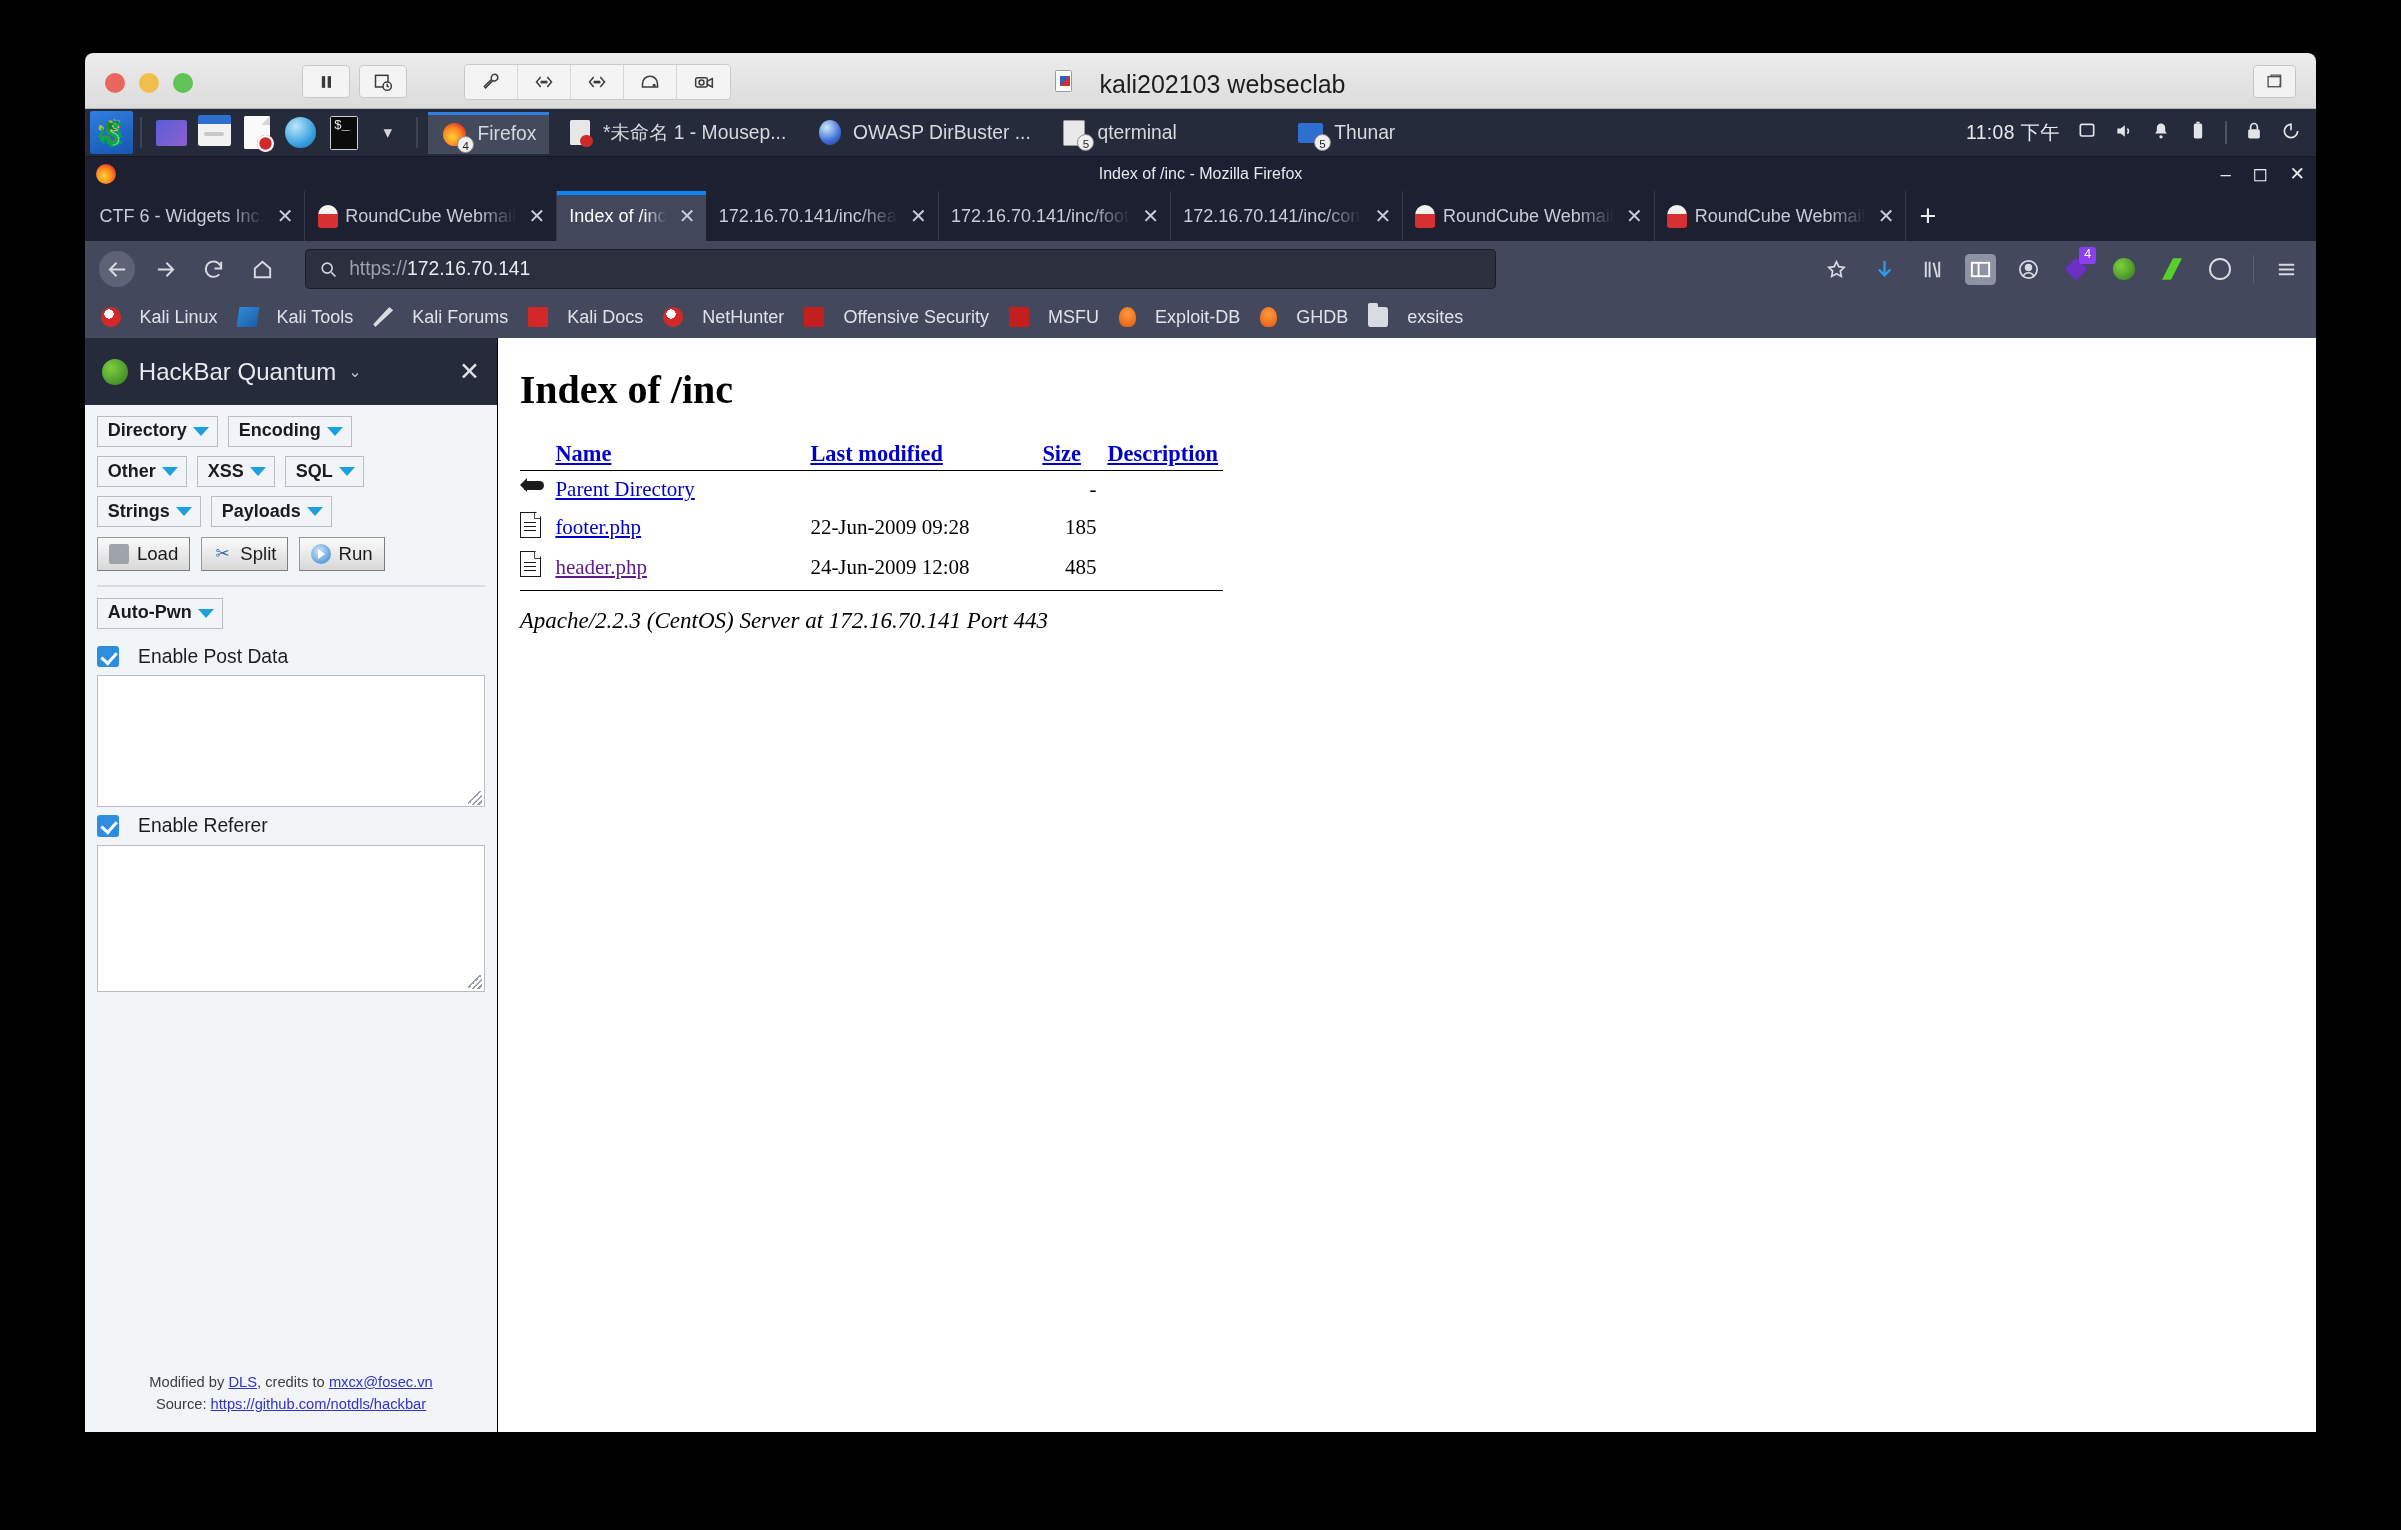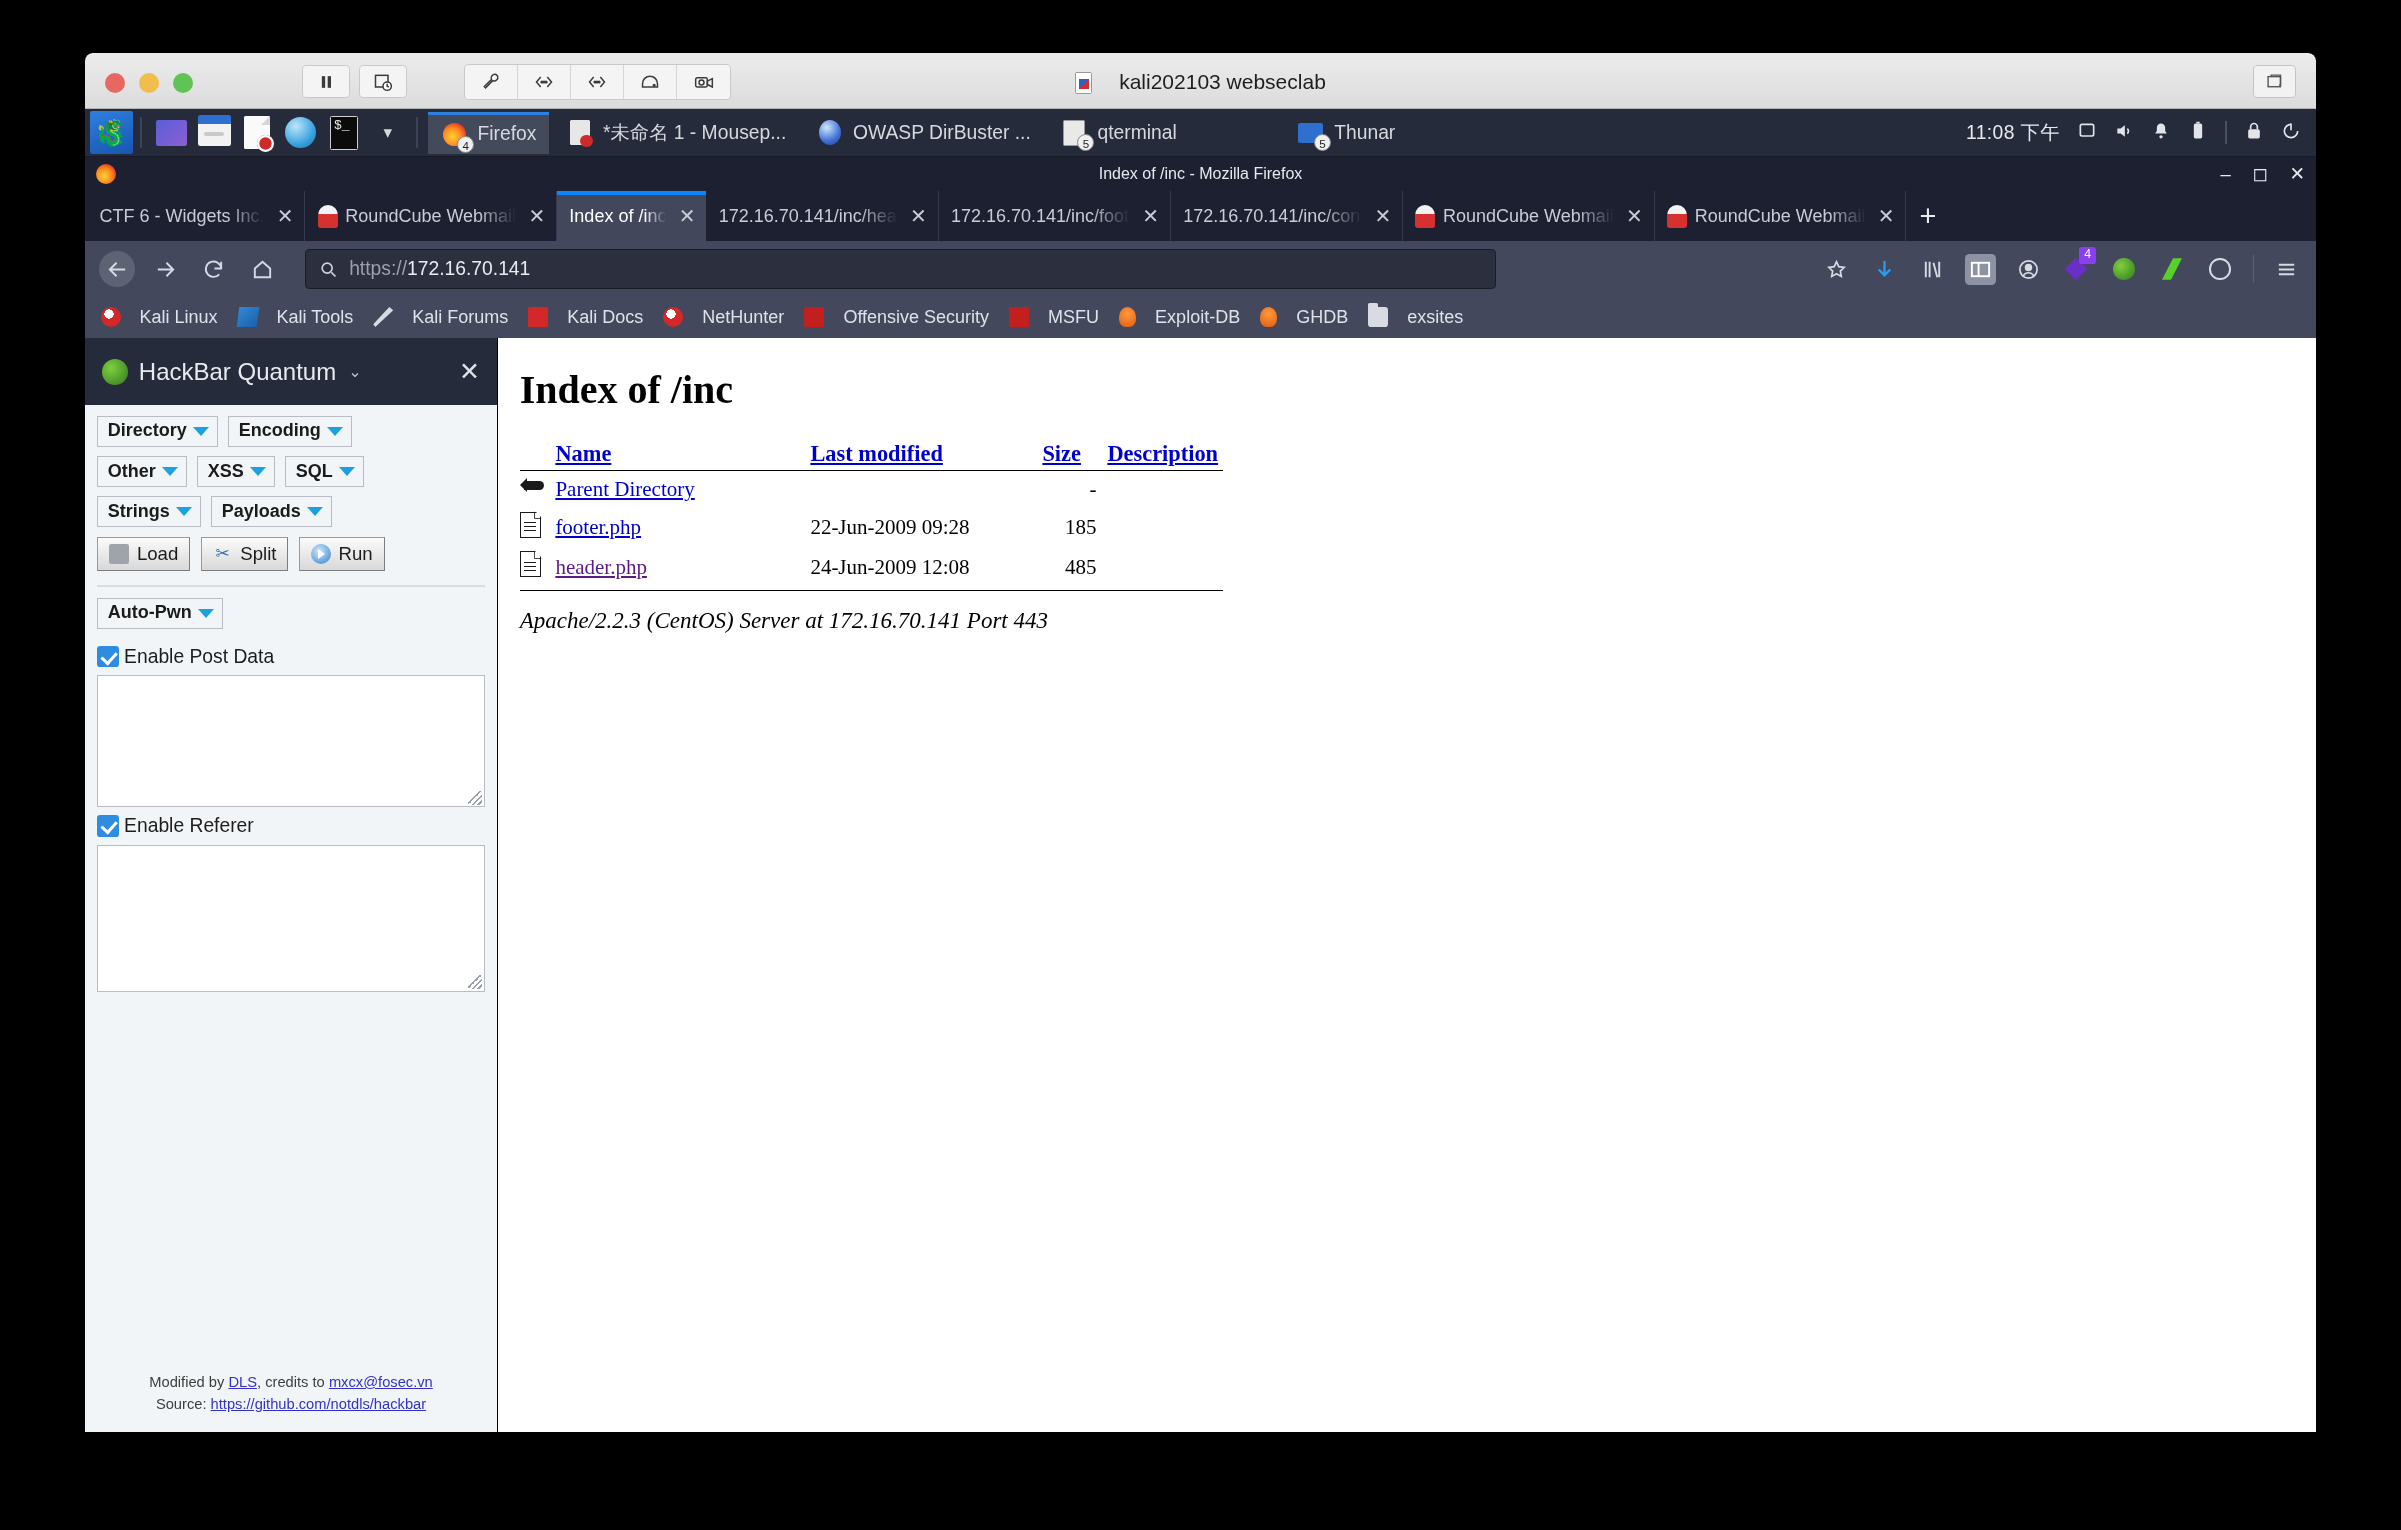--- a/index.html
+++ b/index.html
@@ -59,22 +59,22 @@
     display: flex; align-items: center; justify-content: center;
     border-right: 0.8px solid #d6d6d6;
     color: #3c3c3c;
   }
   #vm-toolgroup .tg:last-child { border-right: none; }
   #vm-toolgroup svg { width: 20px; height: 20px; }
 
   #vm-title {
     position: absolute; left: 0; right: 0; top: 17px;
     text-align: center;
-    font-size: 21px; color: #1e1e1e;
-    display: flex; align-items: flex-end; justify-content: center; gap: 27px;
+    font-size: 25px; color: #1e1e1e;
+    display: flex; align-items: flex-start; justify-content: center; gap: 27px;
   }
   #vm-title .docicon {
     width: 17px; height: 21.7px;
     background: #fff; border: 0.8px solid #9b9b9b;
     position: relative; border-radius: 1.5px;
   }
   #vm-title .docicon::after {
     content: ""; position: absolute; left: 3.1px; top: 5.4px;
     width: 10px; height: 10px;
     background: linear-gradient(135deg,#3060c0 50%, #d03030 50%);
@@ -356,21 +356,21 @@
     background:
       linear-gradient(135deg, transparent 42%, #9aa0a8 42% 50%, transparent 50%),
       linear-gradient(135deg, transparent 62%, #9aa0a8 62% 70%, transparent 70%),
       linear-gradient(135deg, transparent 82%, #9aa0a8 82% 90%, transparent 90%);
   }
   .ta-wrap { position: relative; }
 
   #url-area { height: 139px; margin-bottom: 14px; }
   .hb-sep { height: 1.5px; background: #d9dde2; margin: 4.6px 0 10.8px 0; }
 
-  .chk-row { display: flex; align-items: center; gap: 5px; margin: 7.7px 0 7.7px 0; }
+  .chk-row { display: flex; align-items: center; gap: 19px; margin: 7.7px 0 7.7px 0; }
   .chk {
     width: 21.7px; height: 21.7px; border-radius: 3.1px;
     background: #2f8de0; position: relative; flex: 0 0 auto;
   }
   .chk::after {
     content: ""; position: absolute; left: 6.2px; top: 3.1px;
     width: 7px; height: 12.4px;
     border: solid #fff; border-width: 0 3.1px 3.1px 0;
     transform: rotate(42deg);
   }

